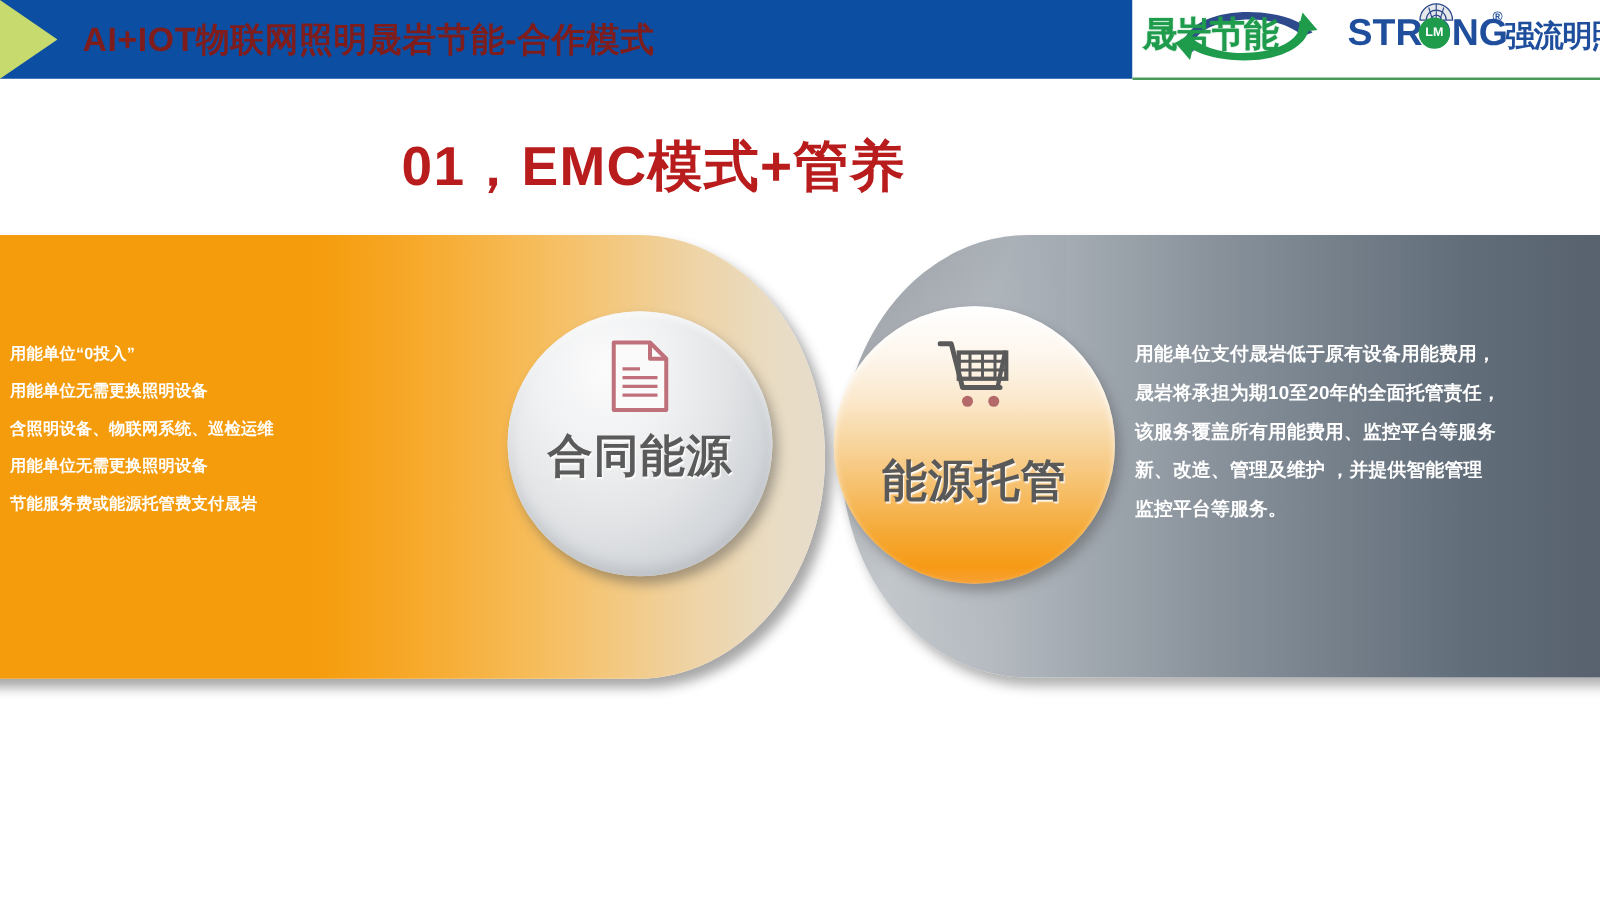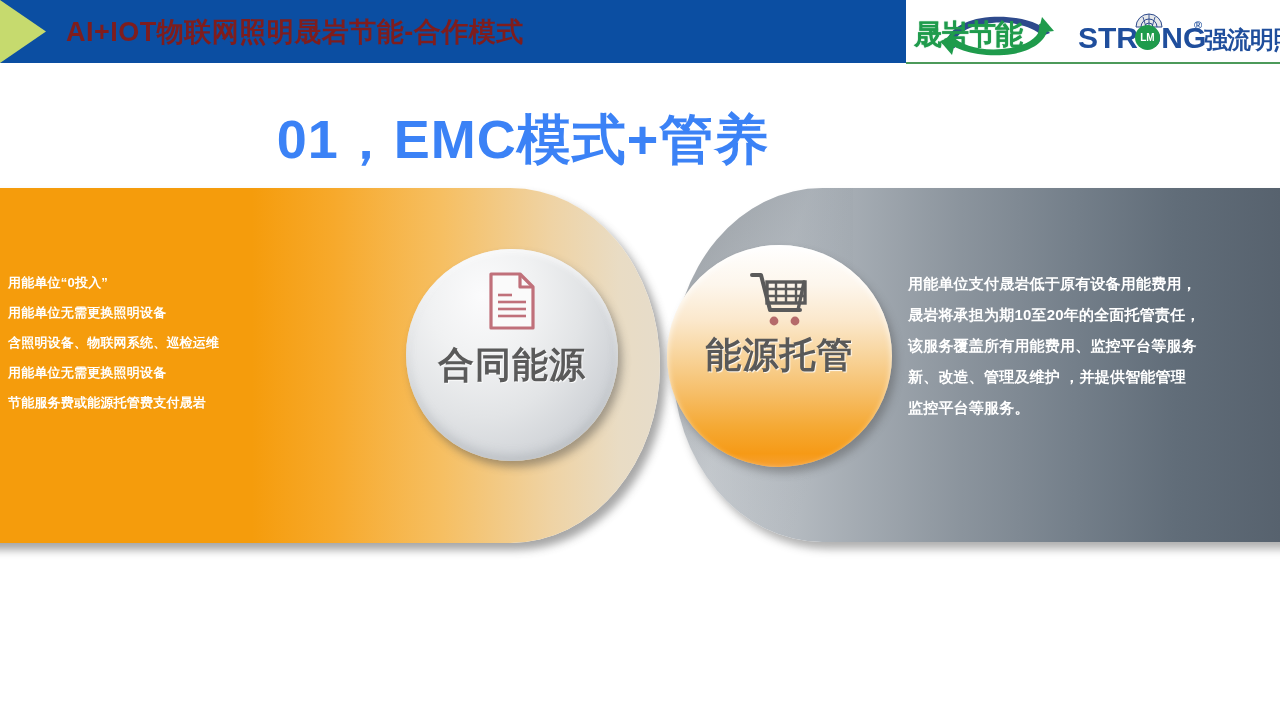--- a/index.html
+++ b/index.html
@@ -59,21 +59,21 @@
   }
 
   
   .logo-area {
     position: absolute;
     left: 906px; top: 0;
     width: 374px;
     height: 63px;
     background: #ffffff;
     display: flex;
-    align-items: flex-end;
+    align-items: flex-start;
     justify-content: flex-start;
     padding-left: 4px;
   }
   .logo-underline {
     position: absolute;
     left: 906px;
     top: 62px;
     width: 374px;
     height: 2px;
     background: #4C9A5A;
@@ -153,23 +153,23 @@
     letter-spacing: -1px;
   }
 
   
   .slide-title {
     position: absolute;
     left: 0;
     top: 104px;
     width: 1046px;
     text-align: center;
-    font-size: 54px;
-    font-weight: bold;
-    color: #3b82f6;
+    font-size: 44px;
+    font-weight: bold;
+    color: #b91c1c;
     letter-spacing: 1px;
   }
 
   
   .panels {
     position: absolute;
     left: 0;
     top: 188px;
     width: 1280px;
     height: 370px;
@@ -286,21 +286,21 @@
   .circle-label {
     margin-top: 8px;
     font-size: 36px;
     font-weight: bold;
     color: #5A5A5A;
     letter-spacing: 1px;
     text-shadow: 1px 1px 1px rgba(255,255,255,0.9);
   }
   .circle-orange .circle-label {
     color: #595959;
-    margin-top: 0;
+    margin-top: 30px;
   }
 </style>
 </head>
 <body>
 
 <div class="slide">
 
   <div class="header">
     <div class="header-bar"></div>
     <div class="header-chevron"></div>

